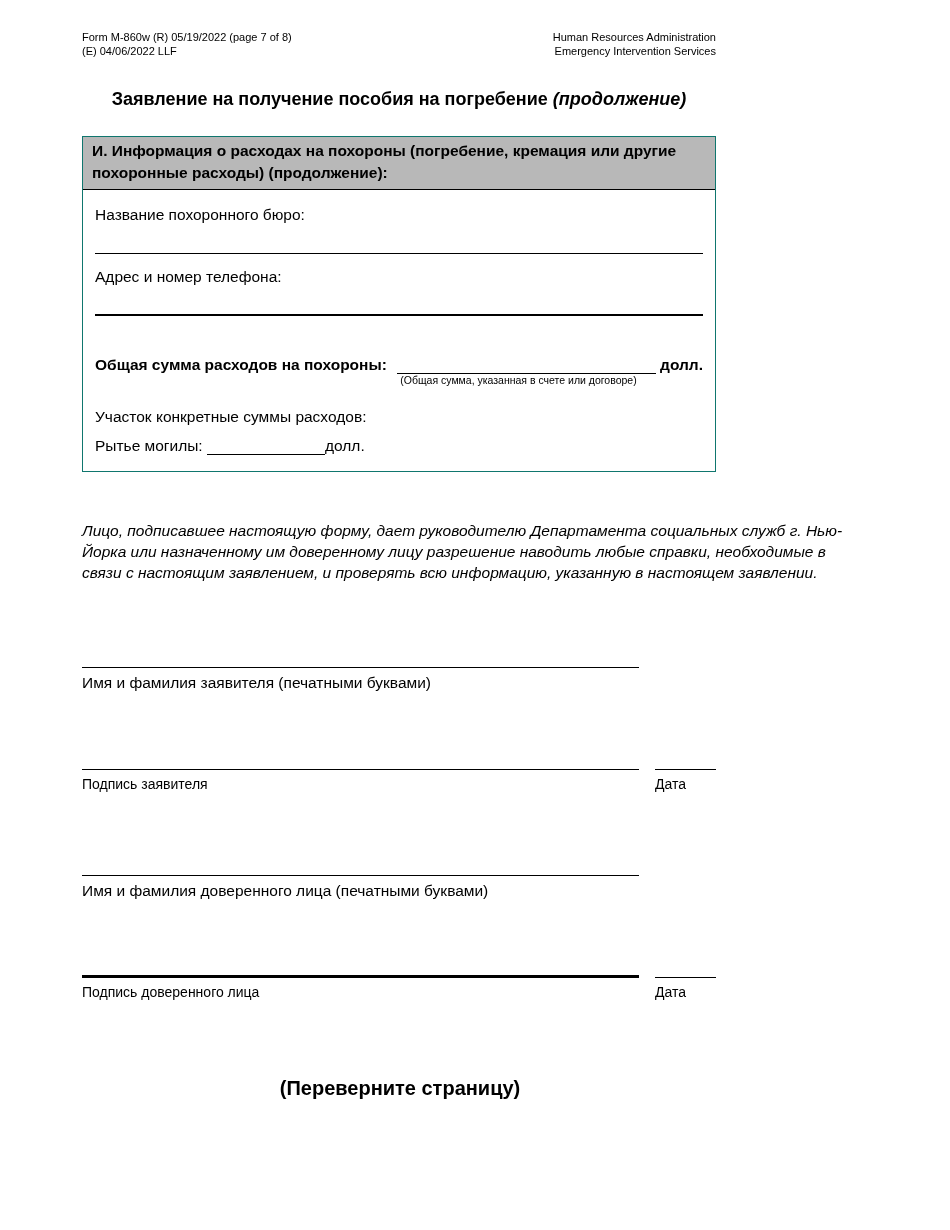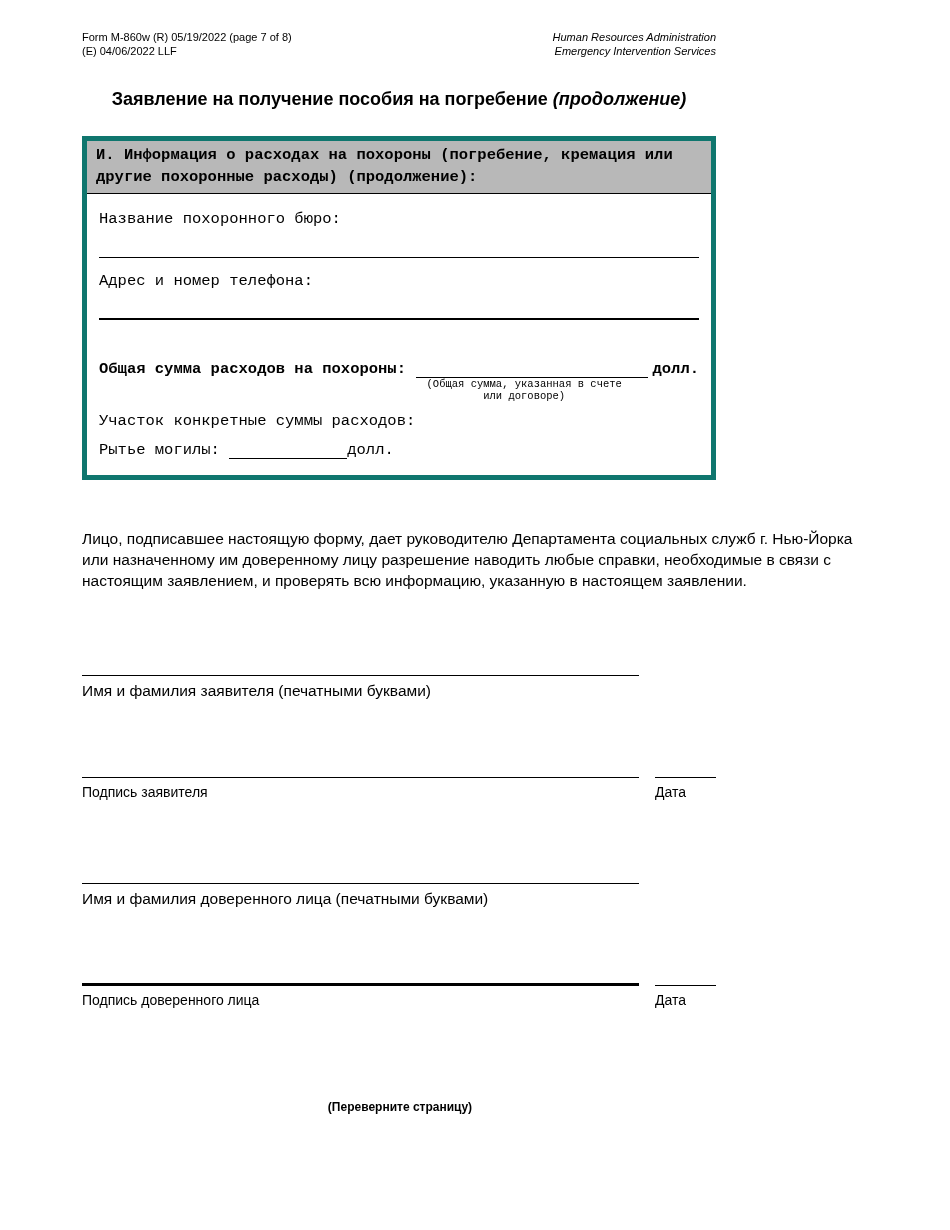--- a/index.html
+++ b/index.html
@@ -18,36 +18,35 @@
     position: relative;
   }
 
   
   .form-header {
     display: flex;
     justify-content: space-between;
     font-size: 11px;
     line-height: 1.3;
   }
-  .form-header .right { text-align: right; font-style: italic; }
+  .form-header .right { text-align: right; }
 
   
   .page-title {
     text-align: center;
     font-size: 18px;
     font-weight: bold;
     margin-top: 30px;
   }
   .page-title .suffix { font-style: italic; font-weight: bold; }
 
   
   .section-box {
     margin-top: 26px;
-    border: 5px solid #0f766e;
-    font-family: Liberation Mono, monospace;
+    border: 1px solid #0f766e;
   }
   .section-heading {
     background: #b8b8b8;
     border-bottom: 1px solid #000;
     font-weight: bold;
     font-size: 15.5px;
     line-height: 1.45;
     padding: 3px 9px 4px 9px;
   }
   .section-body {
@@ -96,20 +95,21 @@
   }
   .w115 { width: 118px; }
   .w110 { width: 112px; }
 
   
   .auth-paragraph {
     margin-top: 48px;
     font-size: 15.5px;
     line-height: 1.38;
     width: 786px;
+    font-style: italic;
   }
 
   
   .sig-single {
     margin-top: 58px;
     width: 557px;
     border-bottom: 1px solid #000;
     height: 26px;
   }
   .sig-row {
@@ -133,25 +133,25 @@
     gap: 16px;
     margin-top: 6px;
     font-size: 14px;
   }
   .sig-label-row .left { width: 557px; }
   .sig-label { font-size: 15.5px; margin-top: 6px; }
 
   
   .turn-page {
     position: absolute;
-    top: 1100px;
+    top: 1077px;
     left: 0;
     right: 0;
     text-align: center;
-    font-size: 12px;
+    font-size: 20px;
     font-weight: bold;
   }
 </style>
 </head>
 <body>
 
 <div class="page">
 
   <div class="form-header">
     <div class="left">

